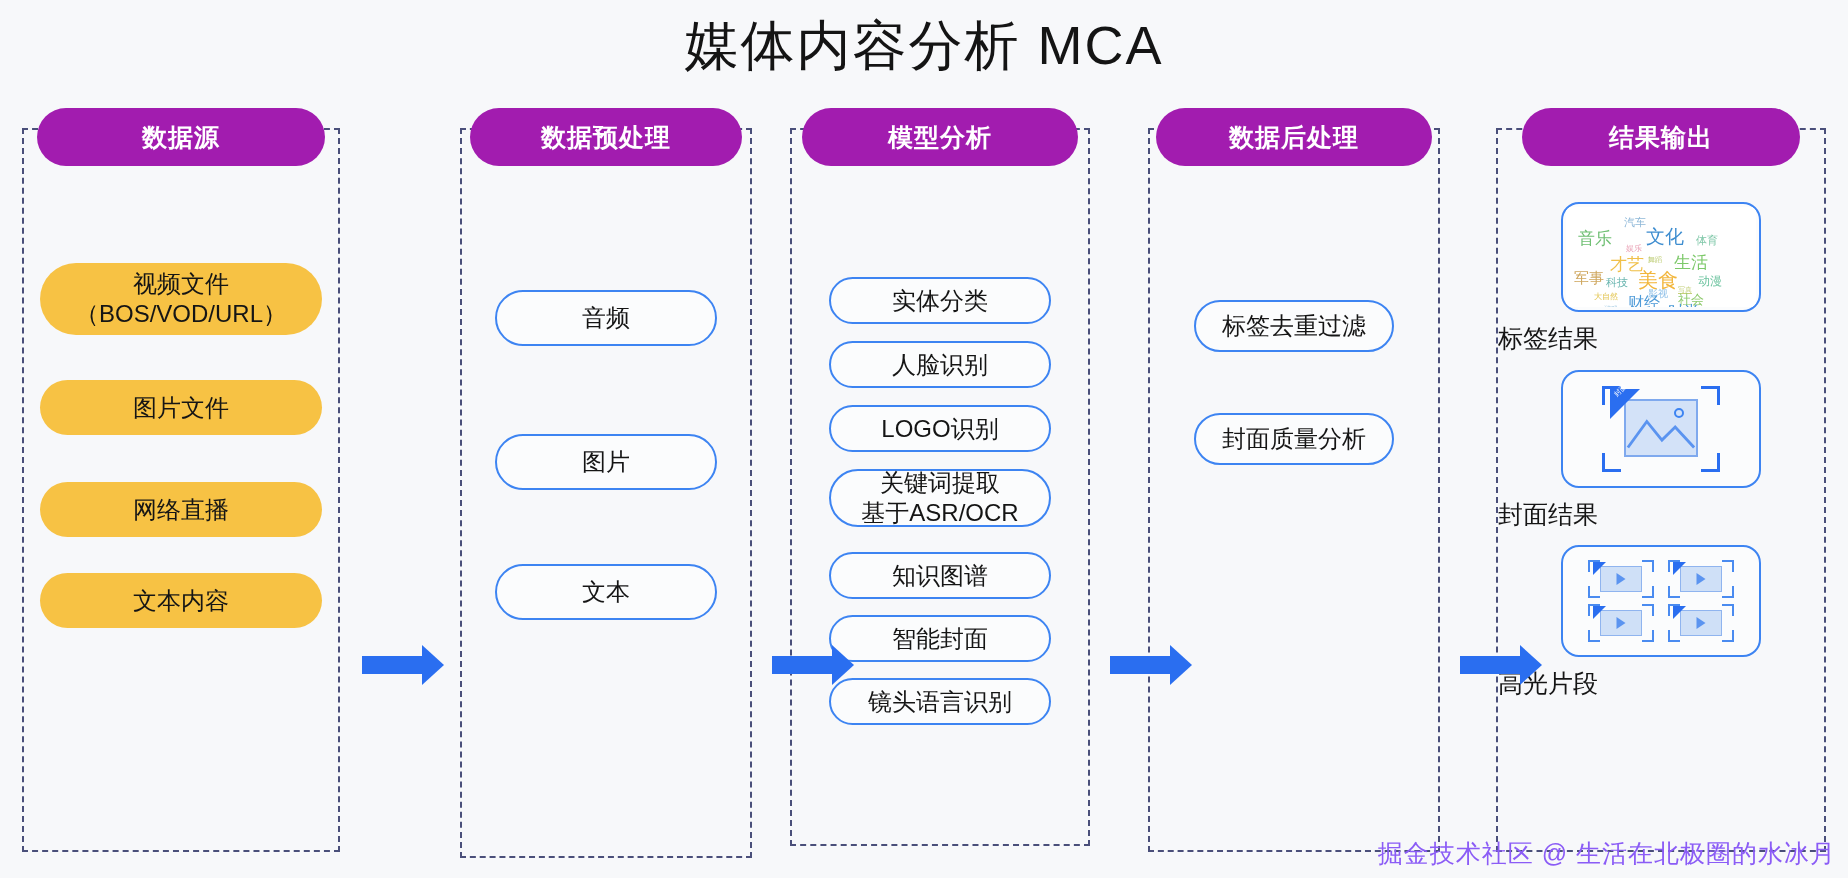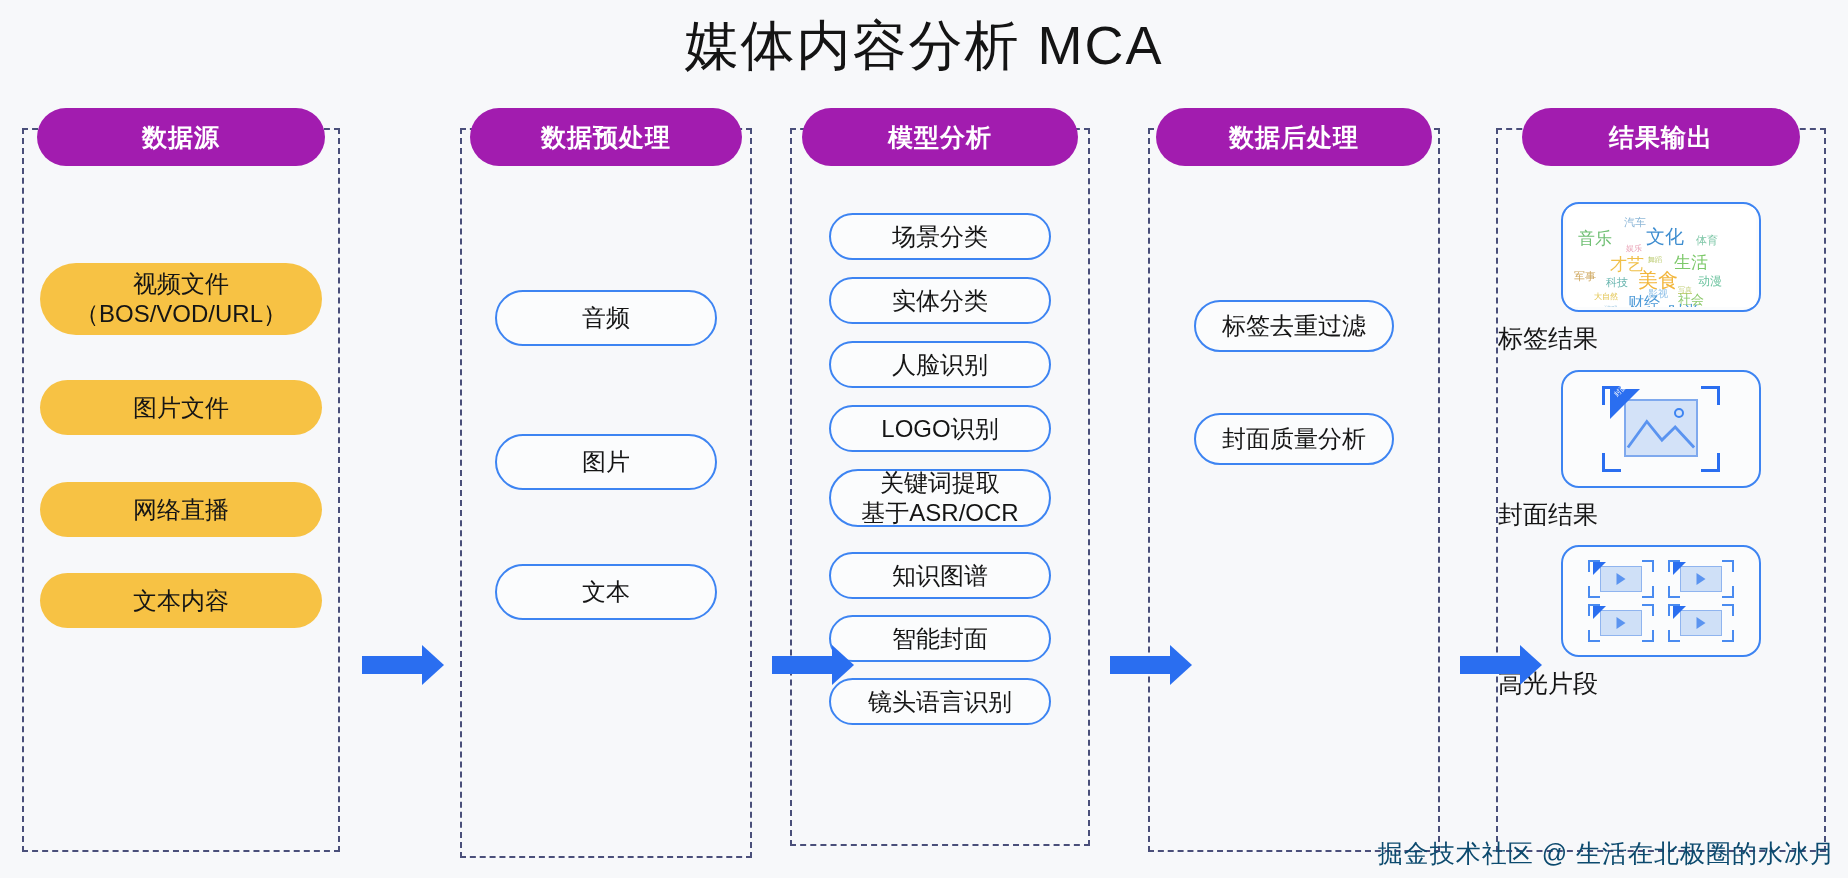--- a/index.html
+++ b/index.html
@@ -202,21 +202,21 @@
   }
   .a1{left:362px;top:528px;width:62px;}
   .a2{left:772px;top:528px;width:62px;}
   .a3{left:1110px;top:528px;width:62px;}
   .a4{left:1460px;top:528px;width:62px;}
 
   .watermark{
     position:absolute;
     right:12px;bottom:8px;
     font-size:25px;
-    color:#0c4a6e;
+    color:#8b5cf6;
     letter-spacing:1px;
     white-space:nowrap;
   }
 </style>
 </head>
 <body>
 
 <div class="page-title">媒体内容分析 MCA</div>
 
 <div class="board">
@@ -232,21 +232,20 @@
 
   <div class="col col-2">
     <div class="col-header">数据预处理</div>
     <div class="pill pill-outline c2-p1">音频</div>
     <div class="pill pill-outline c2-p2">图片</div>
     <div class="pill pill-outline c2-p3">文本</div>
   </div>
 
   <div class="col col-3">
     <div class="col-header">模型分析</div>
-    <div class="pill pill-outline c3-p c3-p1">场景分类</div>
     <div class="pill pill-outline c3-p c3-p2">实体分类</div>
     <div class="pill pill-outline c3-p c3-p3">人脸识别</div>
     <div class="pill pill-outline c3-p c3-p4">LOGO识别</div>
     <div class="pill pill-outline c3-p5">关键词提取
 基于ASR/OCR</div>
     <div class="pill pill-outline c3-p c3-p6">知识图谱</div>
     <div class="pill pill-outline c3-p c3-p7">智能封面</div>
     <div class="pill pill-outline c3-p c3-p8">镜头语言识别</div>
   </div>
 
@@ -262,21 +261,21 @@
     <div class="res-card r1">
       <div class="wordcloud" id="wordcloud">
           <span class="wc" style="left: 12px; top: 20px; font-size: 17px; color: rgb(111, 191, 115);">音乐</span>
           <span class="wc" style="left: 58px; top: 8px; font-size: 11px; color: rgb(143, 184, 216);">汽车</span>
           <span class="wc" style="left: 80px; top: 17px; font-size: 19px; color: rgb(63, 142, 208);">文化</span>
           <span class="wc" style="left: 130px; top: 26px; font-size: 11px; color: rgb(127, 199, 168);">体育</span>
           <span class="wc" style="left: 60px; top: 36px; font-size: 8px; color: rgb(232, 155, 176);">娱乐</span>
           <span class="wc" style="left: 44px; top: 46px; font-size: 17px; color: rgb(240, 192, 74);">才艺</span>
           <span class="wc" style="left: 82px; top: 48px; font-size: 7px; color: rgb(185, 201, 106);">舞蹈</span>
           <span class="wc" style="left: 108px; top: 44px; font-size: 17px; color: rgb(125, 201, 106);">生活</span>
-          <span class="wc" style="left: 8px; top: 62px; font-size: 11px; color: rgb(207, 167, 94);">军事</span>
+          <span class="wc" style="left: 8px; top: 62px; font-size: 15px; color: rgb(207, 167, 94);">军事</span>
           <span class="wc" style="left: 40px; top: 68px; font-size: 11px; color: rgb(106, 182, 176);">科技</span>
           <span class="wc" style="left: 72px; top: 60px; font-size: 20px; color: rgb(242, 182, 60);">美食</span>
           <span class="wc" style="left: 132px; top: 66px; font-size: 12px; color: rgb(110, 196, 160);">动漫</span>
           <span class="wc" style="left: 82px; top: 80px; font-size: 10px; color: rgb(143, 192, 232);">影视</span>
           <span class="wc" style="left: 112px; top: 78px; font-size: 7px; color: rgb(196, 208, 122); text-decoration: underline;">写真</span>
           <span class="wc" style="left: 28px; top: 84px; font-size: 8px; color: rgb(226, 195, 76);">大自然</span>
           <span class="wc" style="left: 62px; top: 86px; font-size: 16px; color: rgb(79, 155, 216);">财经</span>
           <span class="wc" style="left: 112px; top: 84px; font-size: 13px; color: rgb(140, 201, 106);">社会</span>
           <span class="wc" style="left: 38px; top: 97px; font-size: 7px; color: rgb(158, 199, 224);">游戏</span>
           <span class="wc" style="left: 102px; top: 95px; font-size: 16px; color: rgb(75, 154, 214);">时尚</span>

